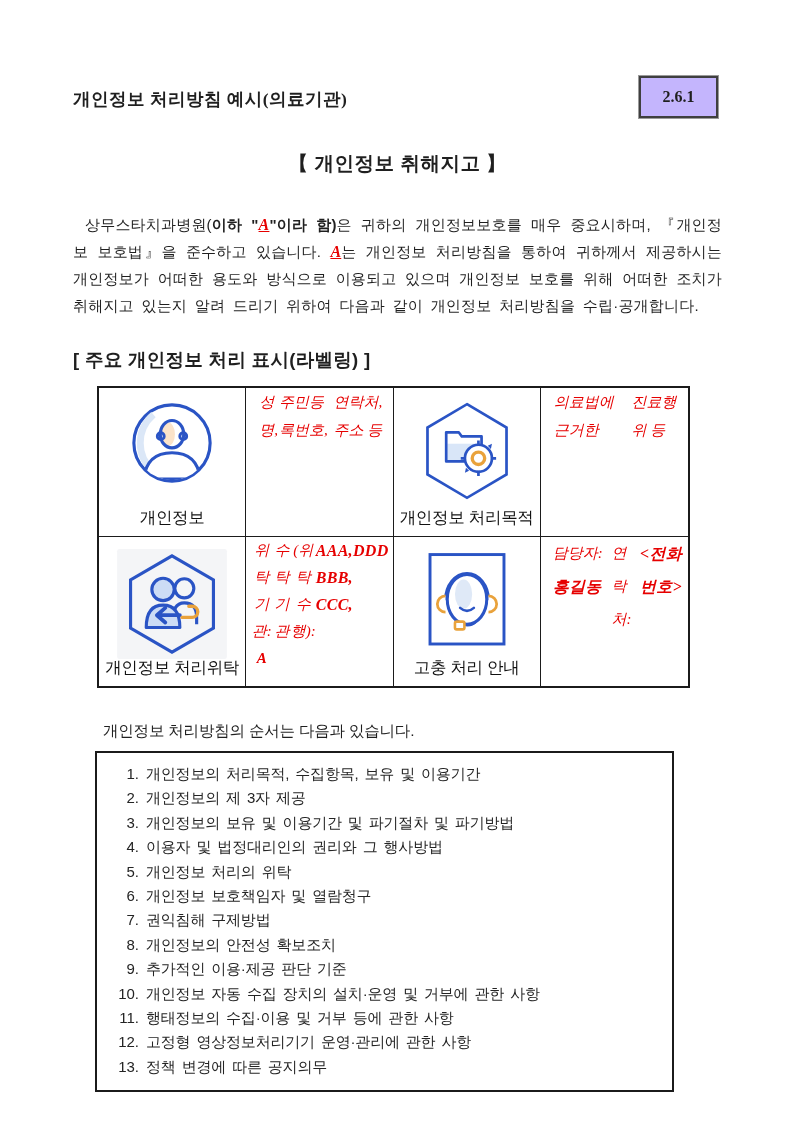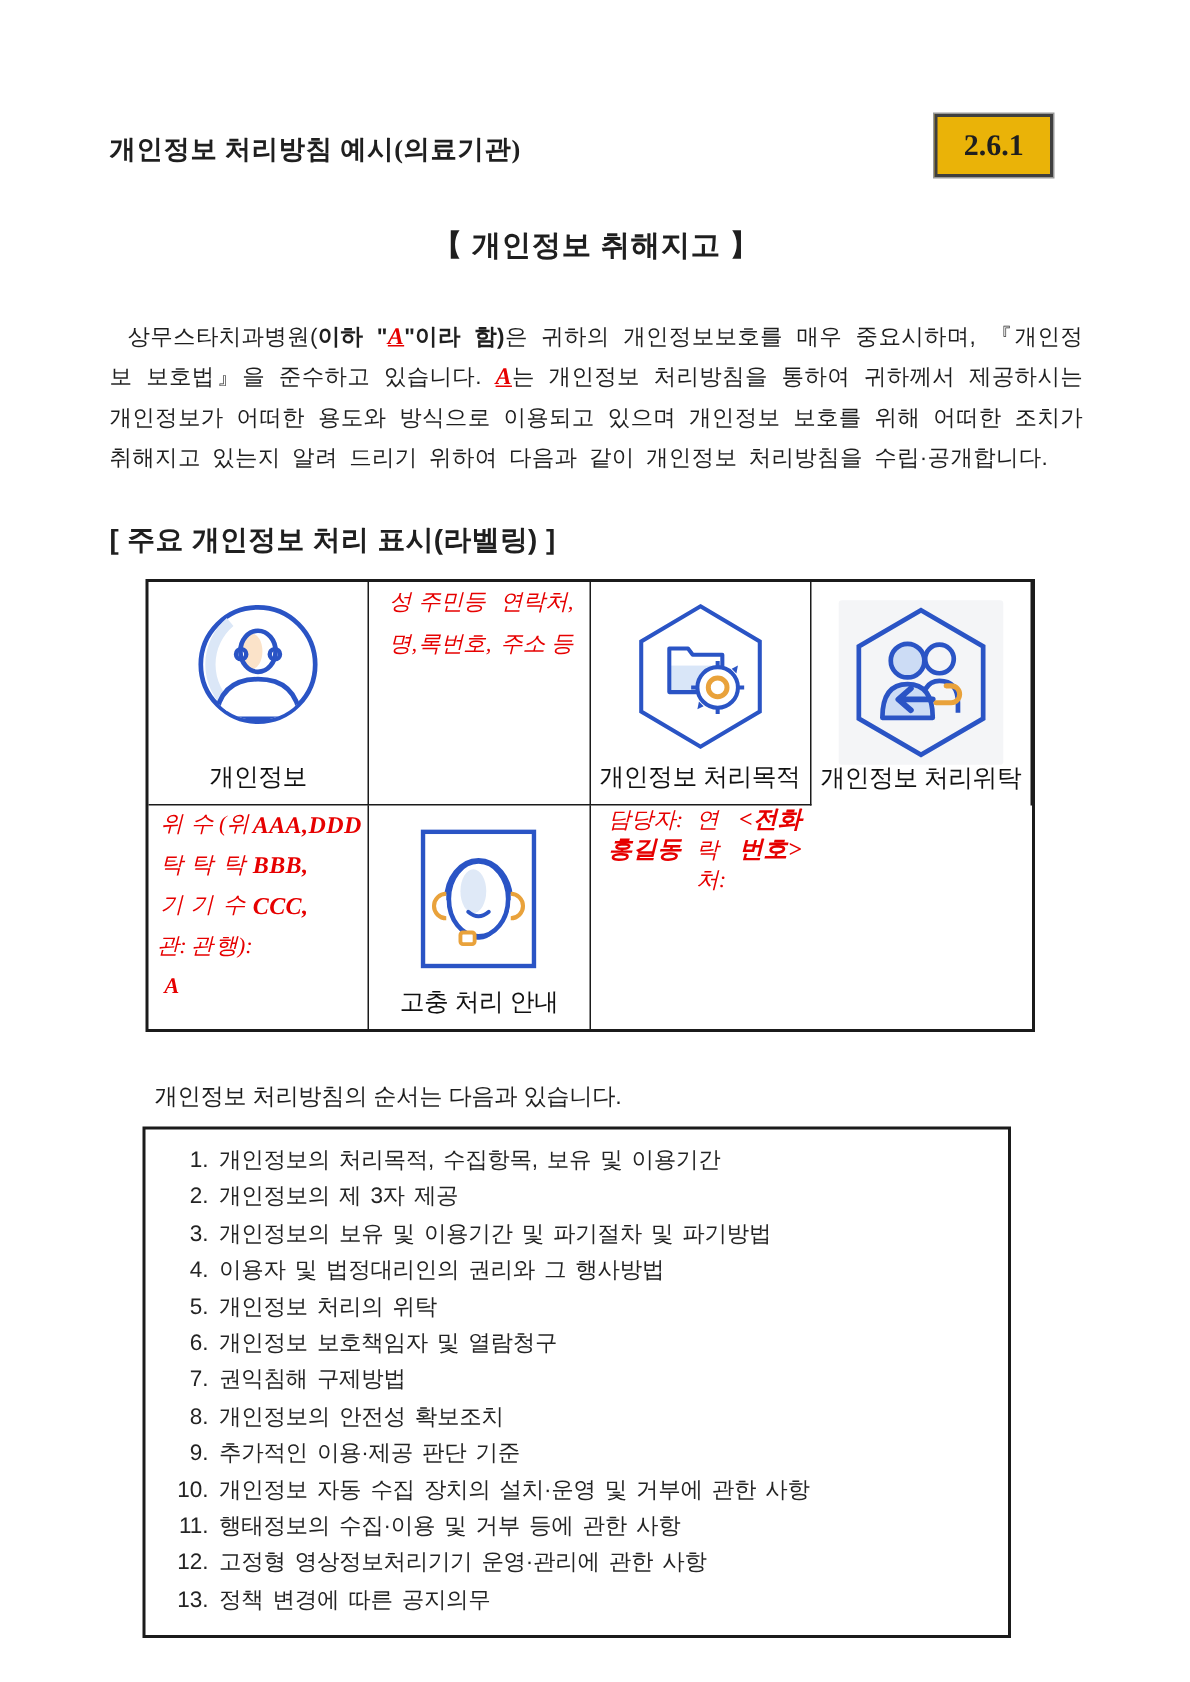--- a/index.html
+++ b/index.html
@@ -10,24 +10,24 @@
   }
   .content{padding:0 71px 0 73px;border-radius:21px;}
 
   
   .hdr{display:flex;justify-content:space-between;align-items:flex-start;padding-top:76px;}
   .doc-label{
     font-family:"Liberation Serif","DejaVu Serif",serif;
     font-weight:bold;font-size:17.5px;letter-spacing:.5px;margin-top:11px;
   }
   .badge{
-    width:75px;height:38px;background:#eab308;border:2px solid #3f3f3f;
+    width:75px;height:38px;background:#c4b5fd;border:2px solid #3f3f3f;
     display:flex;align-items:center;justify-content:center;
     font-family:"Liberation Serif","DejaVu Serif",serif;
-    font-weight:bold;font-size:20px;margin-right:20px;box-shadow:0 0 0 1px #9a9a9a;
+    font-weight:bold;font-size:16px;margin-right:4px;box-shadow:0 0 0 1px #9a9a9a;
   }
 
   .main-title{
     text-align:center;font-weight:bold;font-size:19.5px;margin-top:32px;letter-spacing:.5px;
   }
 
   .intro{
     margin-top:34px;font-size:15px;line-height:27px;text-align:justify;
     word-spacing:.22em;letter-spacing:.2px;
   }
@@ -55,21 +55,21 @@
     position:absolute;bottom:7px;left:0;right:0;text-align:center;
     font-size:16.5px;color:#111;letter-spacing:-.3px;white-space:nowrap;
   }
   .desc-cell{
     display:flex;flex-direction:row;justify-content:center;
     color:#e60000;font-style:italic;font-size:15px;
     font-family:"Liberation Serif","DejaVu Serif",serif;
   }
   .desc-left{padding-left:13px;line-height:28px;}
   .desc-center{text-align:center;line-height:27px;padding:0 4px;}
-  .desc-left4{padding-left:12px;line-height:20px;}
+  .desc-left4{padding-left:12px;line-height:33px;}
   .rb{font-weight:bold;font-style:italic;}
   .rb-big{font-weight:bold;font-style:italic;font-size:16px;letter-spacing:.3px;}
 
   
   .toc-intro{margin-top:33px;margin-left:30px;font-size:15.5px;letter-spacing:-.2px;}
   .toc-box{
     margin-top:9px;margin-left:22px;width:579px;box-sizing:border-box;
     border:2px solid #1b1b1b;padding:9px 8px 11px 12px;
   }
   .toc-row{display:flex;line-height:24.4px;font-size:15px;color:#242424;}
@@ -130,20 +130,24 @@
           <path d="M30 60 V32 h12 l3 4 h19 v24 Z" fill="none" stroke="#2a54c5" stroke-width="2.6" stroke-linejoin="round"></path>
           <circle cx="61" cy="57" r="13" fill="#fff" stroke="#2a54c5" stroke-width="2.6"></circle>
           <path d="M61 40 v5 M61 69 v5 M44 57 h5 M73 57 h5" stroke="#2a54c5" stroke-width="2.6"></path>
           <path d="M70 45 l4 -2 l-1 5 Z M52 69 l-4 2 l1 -5 Z" fill="#2a54c5"></path>
           <circle cx="61" cy="57" r="6" fill="#fff" stroke="#e9a23b" stroke-width="3.2"></circle>
         </svg>
       </div>
       <div class="cell-label">개인정보 처리목적</div>
     </div>
 
+    <div class="cell r1 last desc-cell desc-left">
+      <span>의료법에 근거한</span>
+      <span>진료행위 등</span>
+    </div>
 
     <div class="cell icon-cell">
       <div class="icon-wrap">
         <svg width="112" height="112" viewBox="0 0 100 100">
           <rect x="1" y="1" width="98" height="98" rx="2" fill="#f4f5f7"></rect>
           <polygon points="50,7 87,28.5 87,71.5 50,93 13,71.5 13,28.5" fill="#f4f5f7" stroke="#2a54c5" stroke-width="2.8"></polygon>
           <circle cx="61" cy="36" r="8.5" fill="#f4f5f7" stroke="#2a54c5" stroke-width="2.8"></circle>
           <path d="M50 68 Q50 49 61 49 Q72 49 72 62 L72 68" fill="#f4f5f7" stroke="#2a54c5" stroke-width="2.8" stroke-linejoin="round"></path>
           <circle cx="42" cy="37" r="10" fill="#ccdcf5" stroke="#2a54c5" stroke-width="2.8"></circle>
           <path d="M27 71 Q27 51 42 51 Q57 51 57 71 Z" fill="#ccdcf5" stroke="#2a54c5" stroke-width="2.8" stroke-linejoin="round"></path>

